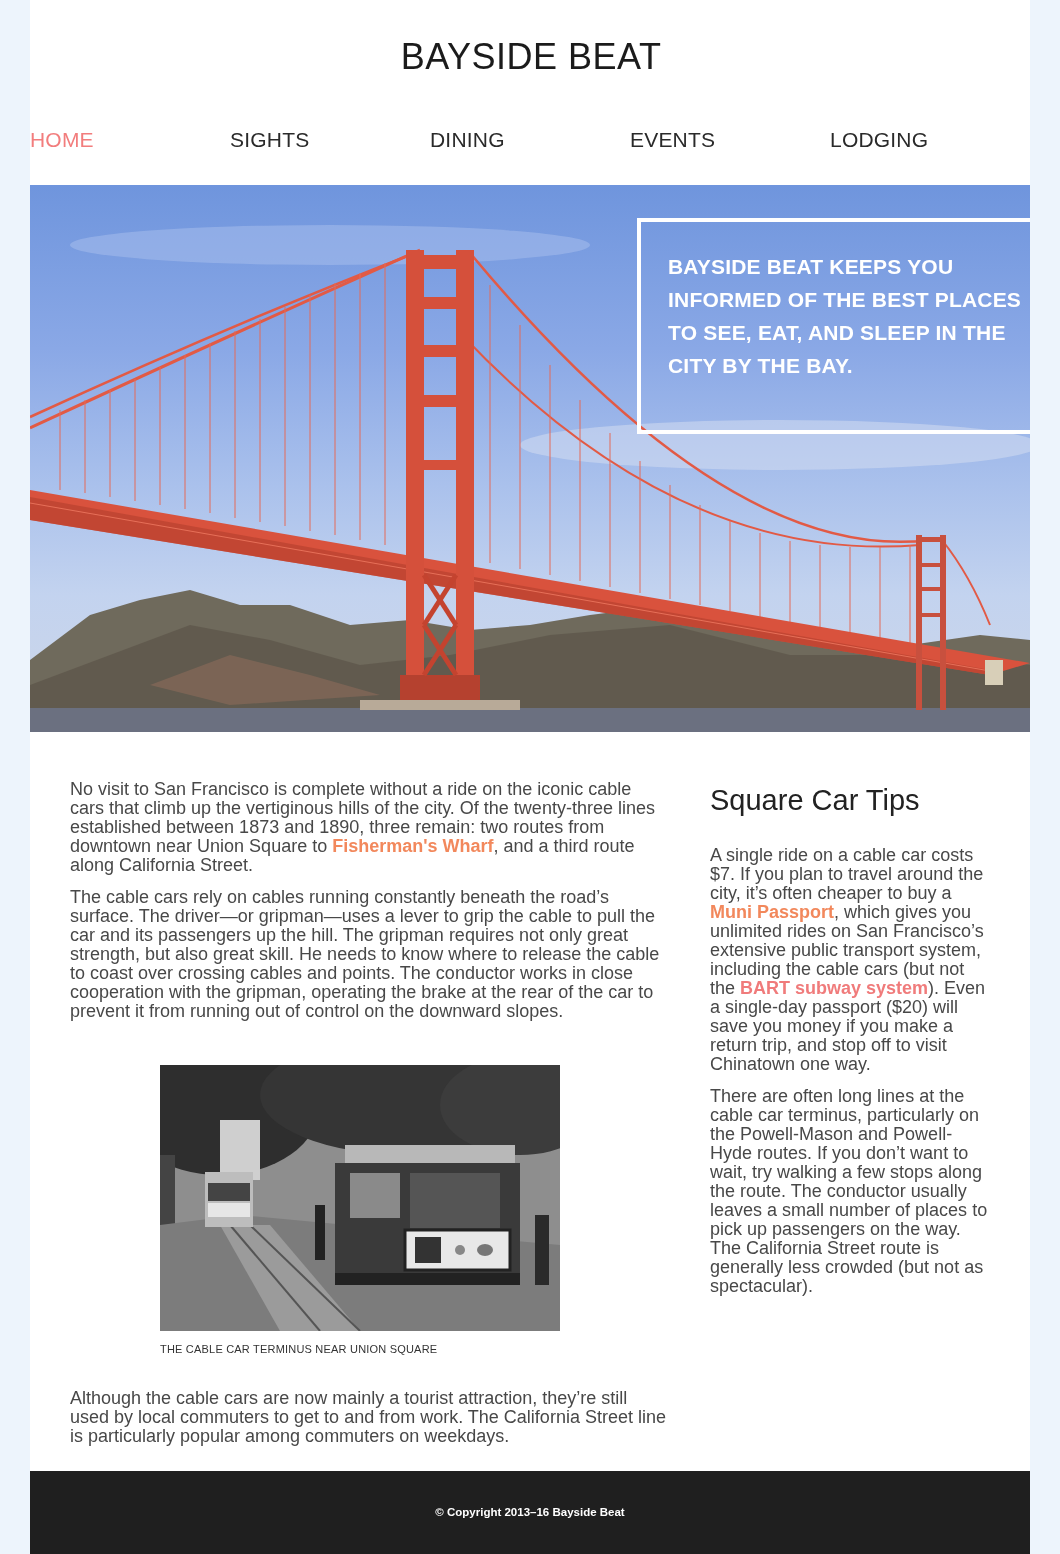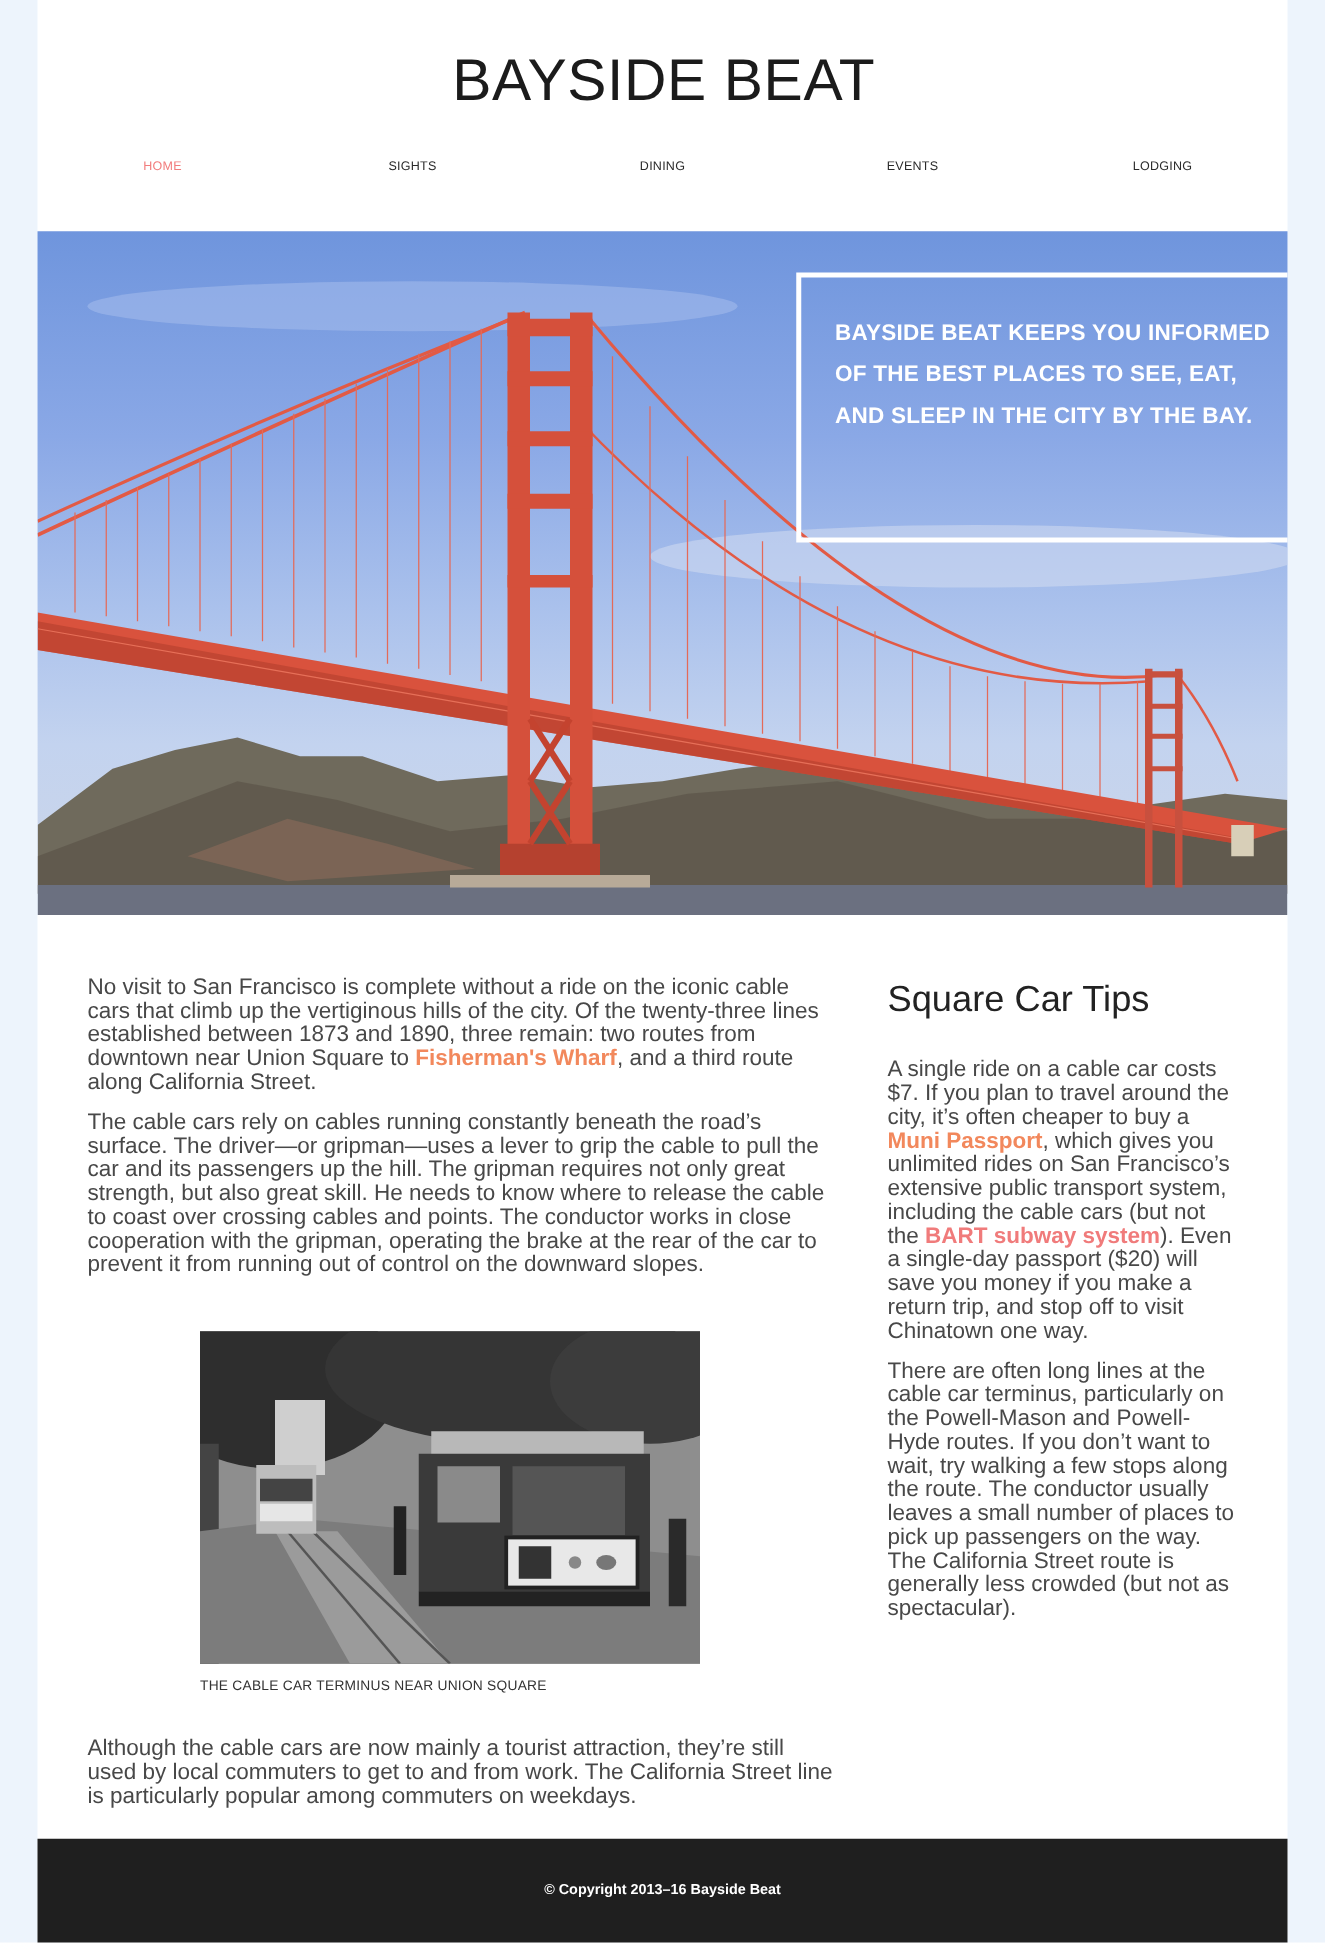--- a/index.html
+++ b/index.html
@@ -9,46 +9,46 @@
     font-family: "Liberation Sans", "DejaVu Sans", sans-serif;
     color: #444;
   }
   .page {
     position: absolute; left: 30px; top: 0; width: 1000px; height: 1554px;
     background: #ffffff;
   }
   
   .site-title {
     position: absolute; top: 36px; left: 0; width: 1002px;
-    text-align: center; font-size: 47px; color: #1b1b1b;
+    text-align: center; font-size: 36px; color: #1b1b1b;
     font-weight: normal; letter-spacing: 0.5px;
     font-family: "Liberation Sans", sans-serif;
   }
   .nav {
     position: absolute; top: 128px; left: 0; width: 1000px; height: 24px;
     display: flex;
   }
   .nav a {
-    flex: 1; text-align: center; font-size: 10px; color: #2a2a2a;
+    flex: 1; font-size: 21px; color: #2a2a2a;
     text-decoration: none; letter-spacing: 0.2px;
   }
   .nav a.active { color: #f27d7d; }
 
   
   .hero {
     position: absolute; top: 185px; left: 0; width: 1000px; height: 547px;
     overflow: hidden;
     background: linear-gradient(180deg, #6f95dd 0%, #8aa8e6 30%, #aac1ec 55%, #c3d3ef 75%, #cdd6e8 100%);
   }
   .hero svg { position: absolute; left: 0; top: 0; }
   .hero-box {
     position: absolute; left: 607px; top: 33px; width: 408px; height: 216px;
     border: 4px solid #ffffff;
     padding: 28px 8px 0 27px;
-    color: #ffffff; font-weight: bold; font-size: 18px; line-height: 33px;
+    color: #ffffff; font-weight: bold; font-size: 21px; line-height: 33px;
     letter-spacing: 0.2px;
   }
 
   
   .main { position: absolute; top: 780px; left: 40px; width: 600px; }
   .aside { position: absolute; top: 780px; left: 680px; width: 282px; }
   h2.section-title {
     font-size: 29px; font-weight: normal; color: #222; height: 40px;
     line-height: 40px; margin-bottom: 26px;
   }

